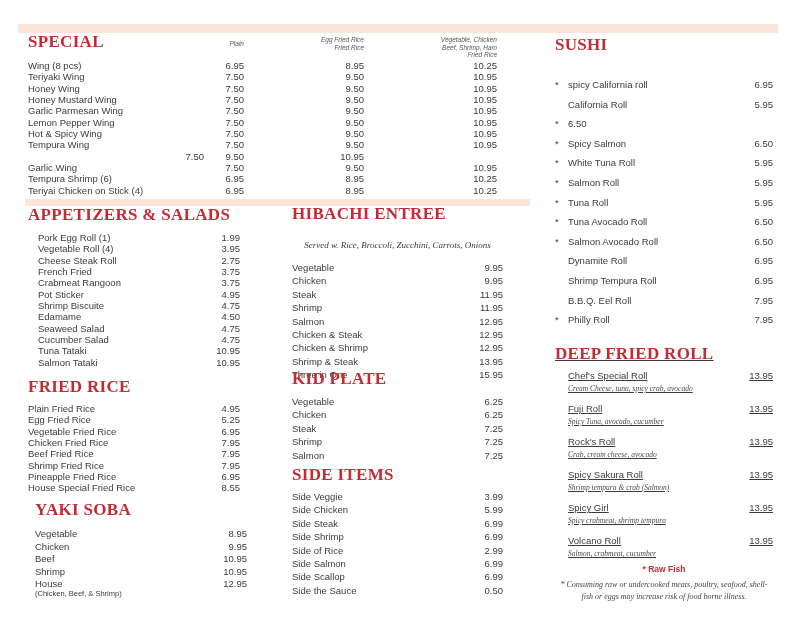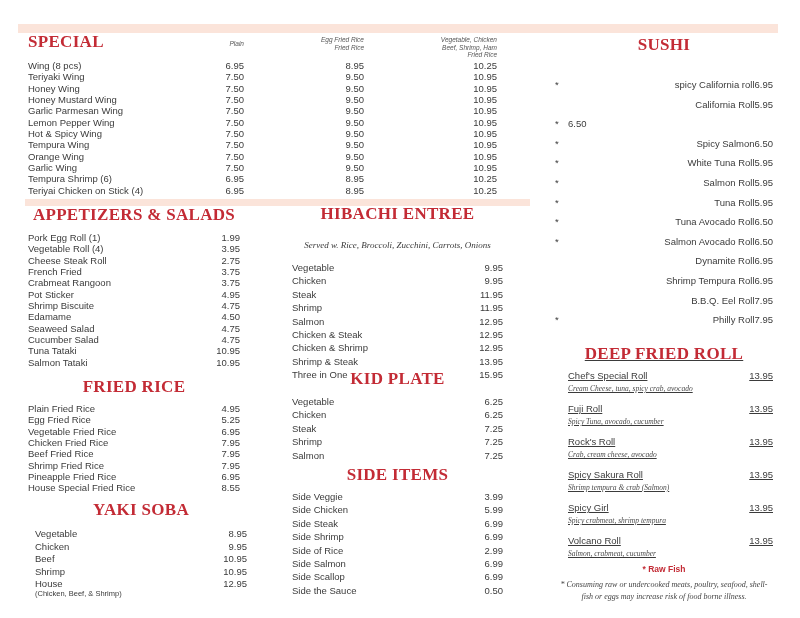--- a/index.html
+++ b/index.html
@@ -9,21 +9,21 @@
   .band { position:absolute; background:#fbe4da; }
   #band-top { left:18px; top:24px; width:760px; height:9px; }
   #band-mid { left:25px; top:199px; width:505px; height:7px; }
 
   .sec { position:absolute; }
   .sec-title {
     font-family:"Liberation Serif", serif; font-weight:700;
     color:#c32b35; font-size:17px; line-height:17px; letter-spacing:.3px;
     white-space:nowrap;
   }
-  .center { text-align:center; }
+  .center { }
 
   .row { display:flex; justify-content:space-between; align-items:baseline; font-size:9.5px; }
   .row .n { white-space:nowrap; }
   .row .p { white-space:nowrap; }
 
   
   #special { left:28px; top:33px; width:469px; }
   #special .rows { margin-top:10px; }
   .sp-row { display:grid; grid-template-columns:176px 40px 120px 133px; font-size:9.5px; line-height:11.35px; }
   .sp-row .p { text-align:right; }
@@ -31,21 +31,21 @@
   #ch1 { top:7px; right:253px; }
   #ch2 { top:3px; right:133px; }
   #ch3 { top:3px; right:0; }
 
   
   .lh11 .row  { line-height:11.35px; }
   .lh126 .row { line-height:12.6px; }
   .lh134 .row { line-height:13.4px; }
 
   #appetizers { left:28px; top:206px; width:212px; }
-  #appetizers .rows { margin-top:9px; }
+  #appetizers .rows { margin-top:9px;margin-left:10px; }
   #fried-rice { left:28px; top:378px; width:212px; }
   #fried-rice .rows { margin-top:8px; }
   #yaki-soba { left:35px; top:501px; width:212px; }
   #yaki-soba .rows { margin-top:10px; }
   .note { font-size:7.5px; margin-top:-2px; color:#3b3b3b; }
 
   #hibachi { left:292px; top:205px; width:211px; }
   #hibachi .subtitle {
     font-family:"Liberation Serif", serif; font-style:italic;
     font-size:9px; line-height:11px; margin-top:18px; text-align:center; white-space:nowrap;
@@ -54,21 +54,21 @@
   #kid-plate { left:292px; top:370px; width:211px; }
   #kid-plate .rows { margin-top:8px; }
   #side-items { left:292px; top:466px; width:211px; }
   #side-items .rows { margin-top:7px; }
 
   
   #sushi { left:555px; top:36px; width:218px; }
   #sushi .rows { margin-top:22px; }
   #sushi .row { line-height:19.6px; justify-content:flex-start; }
   #sushi .star { width:13px; flex:none; }
-  #sushi .n { flex:1;text-align:right; }
+  #sushi .n { flex:1; }
 
   #deep-fried { left:555px; top:345px; width:218px;text-decoration:underline; }
   #deep-fried .rows { margin-top:9px; }
   .dfr { margin-bottom:11px; padding-left:13px; }
   .dfr .row { line-height:10px;margin-top:7px; }
   .dfr .desc {
     font-family:"Liberation Serif", serif; font-style:italic;
     font-size:7.5px; line-height:9px; margin-top:3px; color:#4a4a4a; white-space:nowrap;
   }
 
@@ -149,21 +149,20 @@
       </div>
 
       <div class="sp-row">
         <span class="n">Tempura Wing</span>
         <span class="p">7.50</span>
         <span class="p">9.50</span>
         <span class="p">10.95</span>
       </div>
 
       <div class="sp-row">
-        <span class="n">Orange Wing</span>
         <span class="p">7.50</span>
         <span class="p">9.50</span>
         <span class="p">10.95</span>
       </div>
 
       <div class="sp-row">
         <span class="n">Garlic Wing</span>
         <span class="p">7.50</span>
         <span class="p">9.50</span>
         <span class="p">10.95</span>

